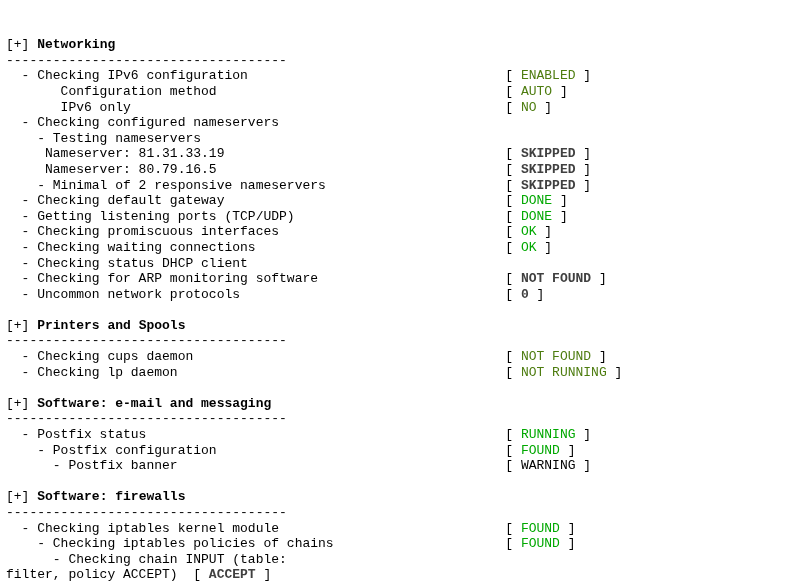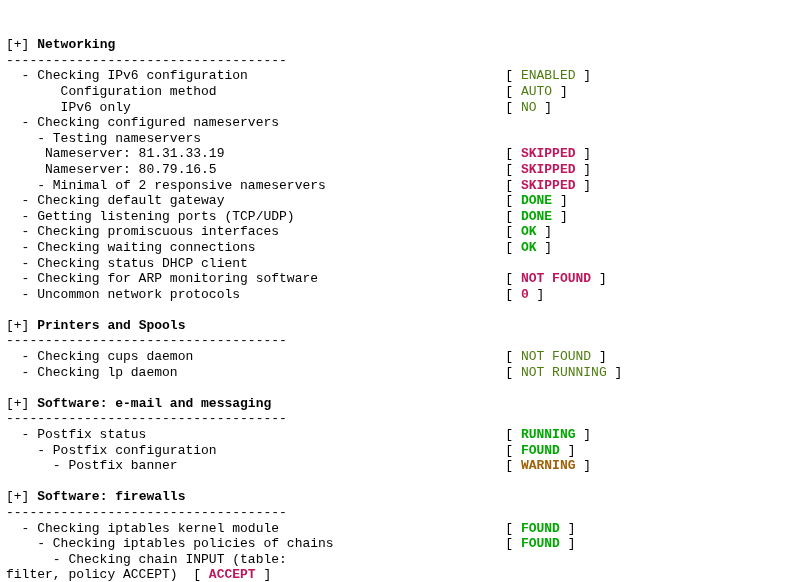--- a/index.html
+++ b/index.html
@@ -8,23 +8,23 @@
       font-family: "Courier New", monospace;
       font-size: 13px;
       line-height: 1.2;
       margin: 0;
       padding: 6px;
       white-space: pre;
       width: 793px;
     }
     .section-header { color: #000000; font-weight: bold; }
     .dashes { color: #000000; }
-    .status-green { color: #00a800; font-weight: bold; }
-    .status-yellow { color: #be185d; font-weight: bold; }
-    .status-red { color: #a16207; font-weight: bold; }
+    .status-green { color: #00a800; font-weight: normal; }
+    .status-yellow { color: #404040; font-weight: bold; }
+    .status-red { color: #000000; font-weight: normal; }
     .status-gray { color: #4d7c0f; font-family: Liberation Mono, monospace; }
     .bracket { color: #000000; }
     .prefix { color: #000000; }
   </style>
 </head>
 <body>
 
 <div id="terminal-output"><div><span class="prefix">[+] </span><span class="section-header">Networking</span></div><div class="dashes">------------------------------------</div><div><span>  - Checking IPv6 configuration                                 </span><span class="bracket">[ </span><span class="status-gray">ENABLED</span><span class="bracket"> ]</span></div><div><span>       Configuration method                                     </span><span class="bracket">[ </span><span class="status-gray">AUTO</span><span class="bracket"> ]</span></div><div><span>       IPv6 only                                                </span><span class="bracket">[ </span><span class="status-gray">NO</span><span class="bracket"> ]</span></div><div><span>  - Checking configured nameservers</span></div><div><span>    - Testing nameservers</span></div><div><span>     Nameserver: 81.31.33.19                                    </span><span class="bracket">[ </span><span class="status-yellow">SKIPPED</span><span class="bracket"> ]</span></div><div><span>     Nameserver: 80.79.16.5                                     </span><span class="bracket">[ </span><span class="status-yellow">SKIPPED</span><span class="bracket"> ]</span></div><div><span>    - Minimal of 2 responsive nameservers                       </span><span class="bracket">[ </span><span class="status-yellow">SKIPPED</span><span class="bracket"> ]</span></div><div><span>  - Checking default gateway                                    </span><span class="bracket">[ </span><span class="status-green">DONE</span><span class="bracket"> ]</span></div><div><span>  - Getting listening ports (TCP/UDP)                           </span><span class="bracket">[ </span><span class="status-green">DONE</span><span class="bracket"> ]</span></div><div><span>  - Checking promiscuous interfaces                             </span><span class="bracket">[ </span><span class="status-green">OK</span><span class="bracket"> ]</span></div><div><span>  - Checking waiting connections                                </span><span class="bracket">[ </span><span class="status-green">OK</span><span class="bracket"> ]</span></div><div><span>  - Checking status DHCP client</span></div><div><span>  - Checking for ARP monitoring software                        </span><span class="bracket">[ </span><span class="status-yellow">NOT FOUND</span><span class="bracket"> ]</span></div><div><span>  - Uncommon network protocols                                  </span><span class="bracket">[ </span><span class="status-yellow">0</span><span class="bracket"> ]</span></div><div> </div><div><span class="prefix">[+] </span><span class="section-header">Printers and Spools</span></div><div class="dashes">------------------------------------</div><div><span>  - Checking cups daemon                                        </span><span class="bracket">[ </span><span class="status-gray">NOT FOUND</span><span class="bracket"> ]</span></div><div><span>  - Checking lp daemon                                          </span><span class="bracket">[ </span><span class="status-gray">NOT RUNNING</span><span class="bracket"> ]</span></div><div> </div><div><span class="prefix">[+] </span><span class="section-header">Software: e-mail and messaging</span></div><div class="dashes">------------------------------------</div><div><span>  - Postfix status                                              </span><span class="bracket">[ </span><span class="status-green">RUNNING</span><span class="bracket"> ]</span></div><div><span>    - Postfix configuration                                     </span><span class="bracket">[ </span><span class="status-green">FOUND</span><span class="bracket"> ]</span></div><div><span>      - Postfix banner                                          </span><span class="bracket">[ </span><span class="status-red">WARNING</span><span class="bracket"> ]</span></div><div> </div><div><span class="prefix">[+] </span><span class="section-header">Software: firewalls</span></div><div class="dashes">------------------------------------</div><div><span>  - Checking iptables kernel module                             </span><span class="bracket">[ </span><span class="status-green">FOUND</span><span class="bracket"> ]</span></div><div><span>    - Checking iptables policies of chains                      </span><span class="bracket">[ </span><span class="status-green">FOUND</span><span class="bracket"> ]</span></div><div><span>      - Checking chain INPUT (table:</span></div><div><span>filter, policy ACCEPT)  </span><span class="bracket">[ </span><span class="status-yellow">ACCEPT</span><span class="bracket"> ]</span></div></div>
 
 

